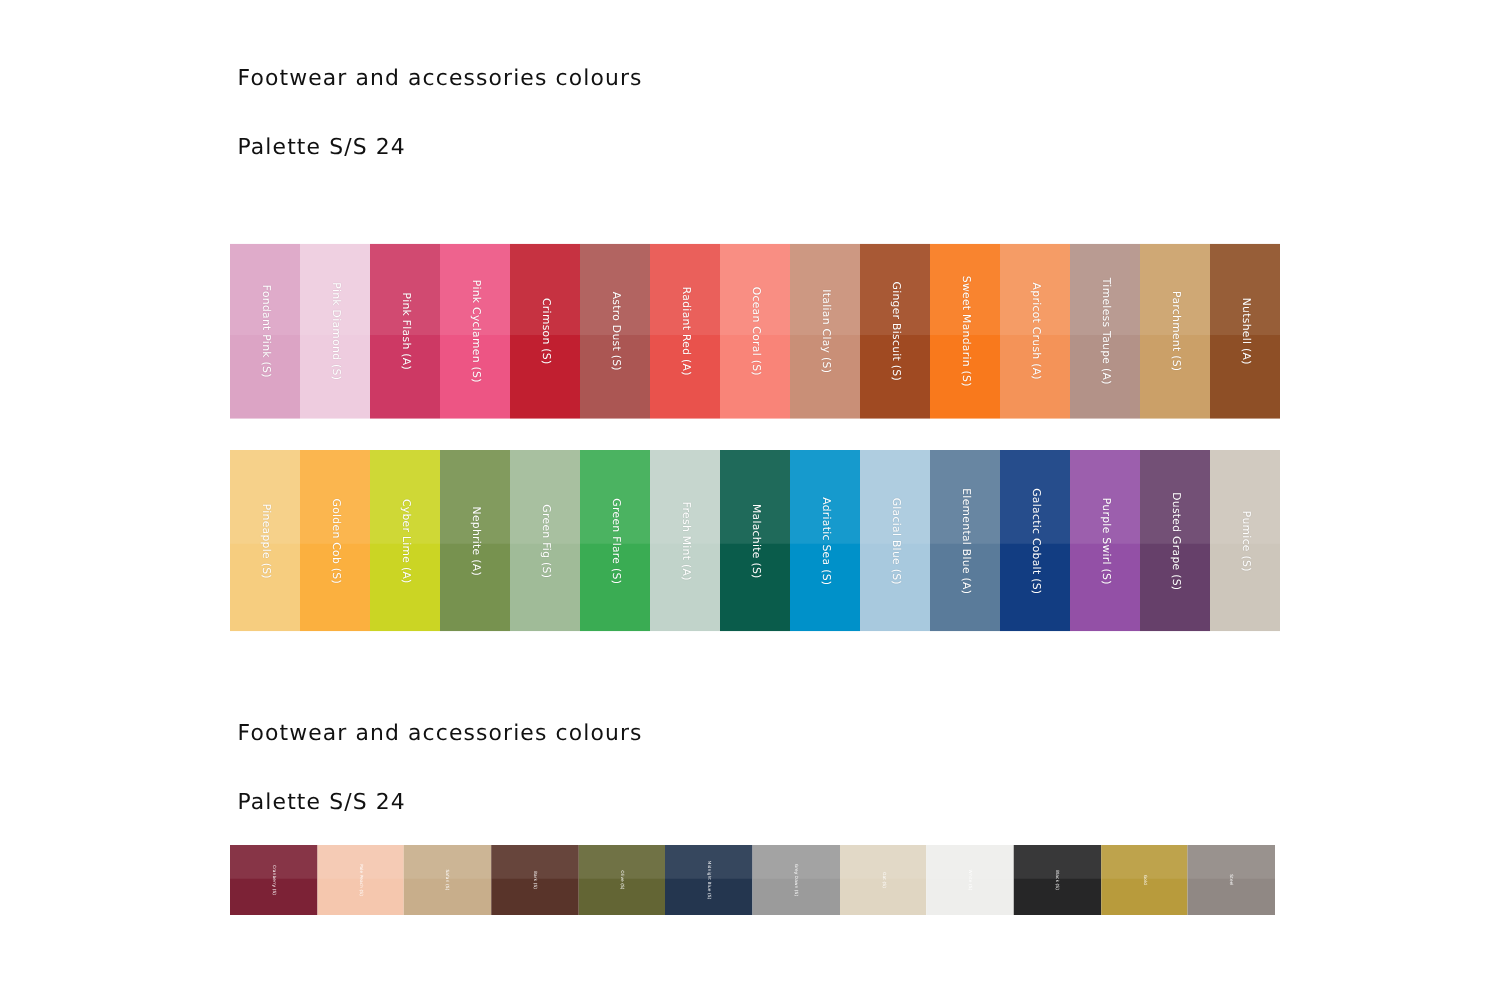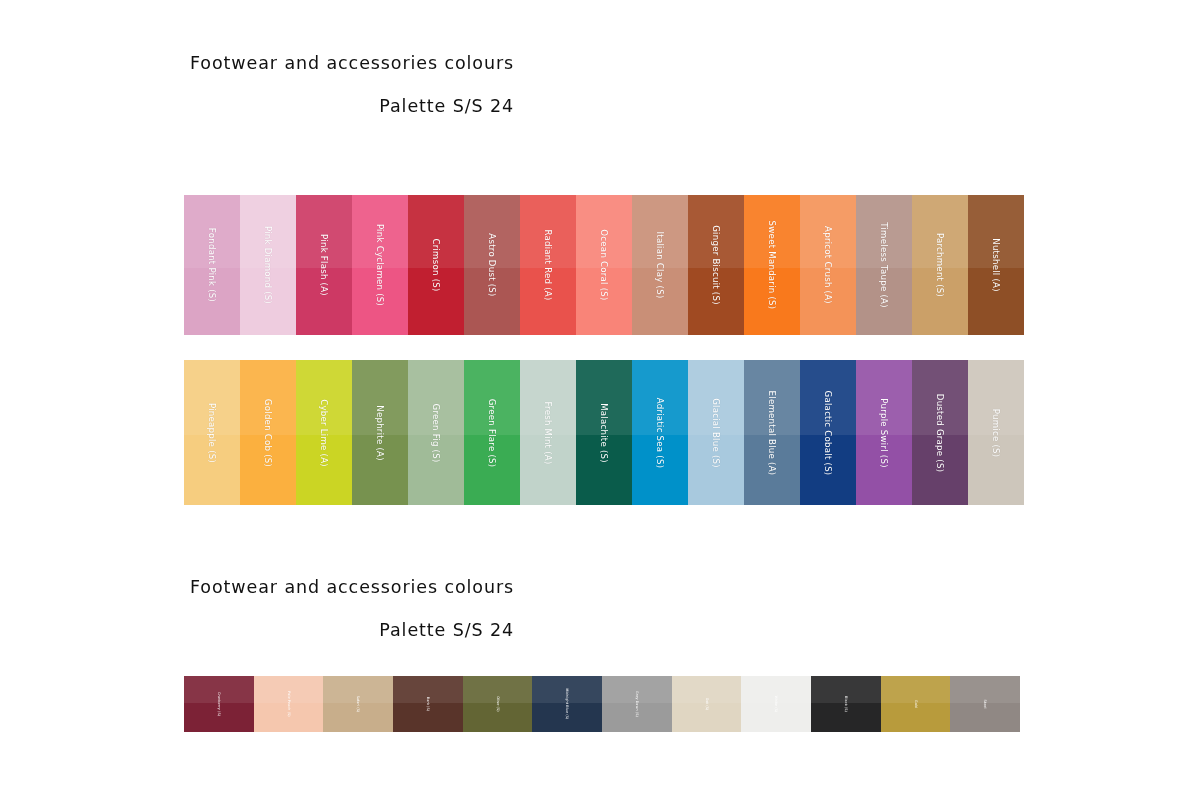--- a/index.html
+++ b/index.html
@@ -14,21 +14,20 @@
     color: #1a1a1a;
     overflow: hidden;
     position: relative;
   }
 
   .sheet {
     position: absolute;
     left: 0; top: 0;
     width: 1140px;
     height: 800px;
-    text-align: right;
   }
 
   
   .heading-block {
     position: absolute;
     left: 190px;
   }
   .heading-block.top  { top: 54px; }
   .heading-block.bottom { top: 578px; }
 
@@ -38,21 +37,21 @@
     color: #111111;
     white-space: nowrap;
     line-height: 1.1;
   }
   .subtitle-line {
     font-size: 17.5px;
     letter-spacing: 0.9px;
     color: #111111;
     white-space: nowrap;
     line-height: 1.1;
-    margin-top: 24px;
+    margin-top: 36px;
   }
 
   
   .palette-row {
     position: absolute;
     display: flex;
     overflow: hidden;
   }
   .palette-row.row-1 { left: 184px; top: 195px;  width: 840px; height: 140px; }
   .palette-row.row-2 { left: 184px; top: 360px;  width: 840px; height: 145px; }

